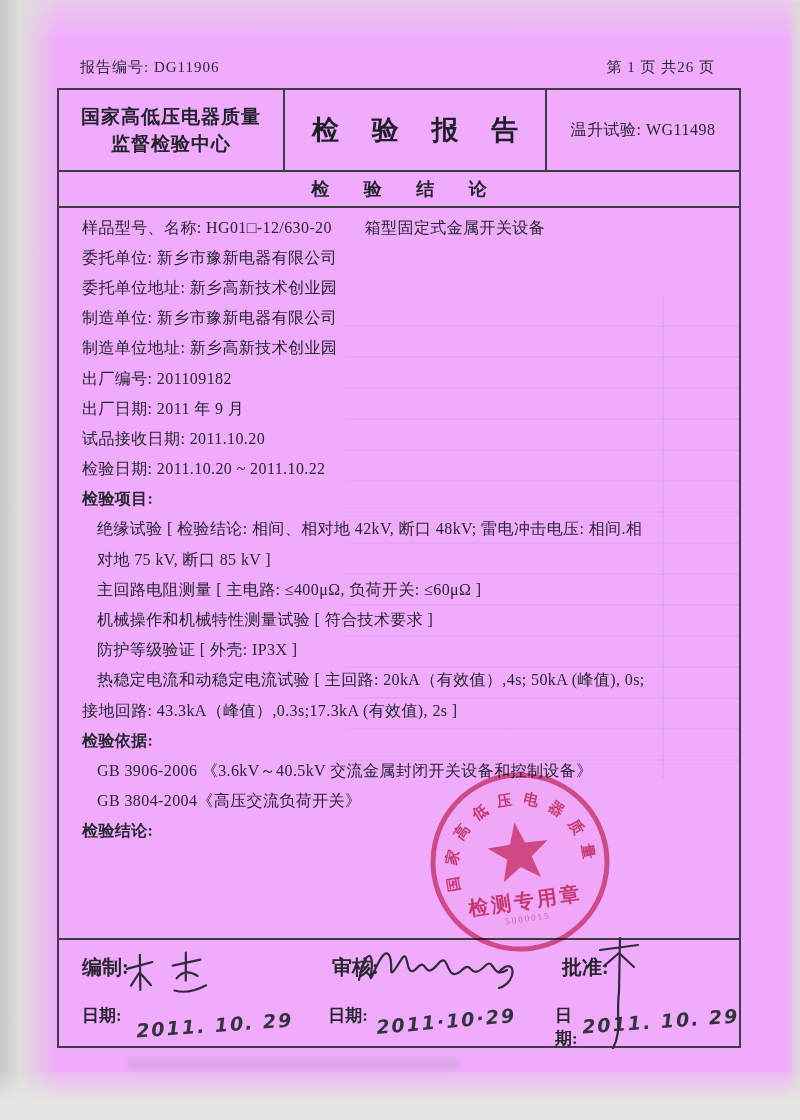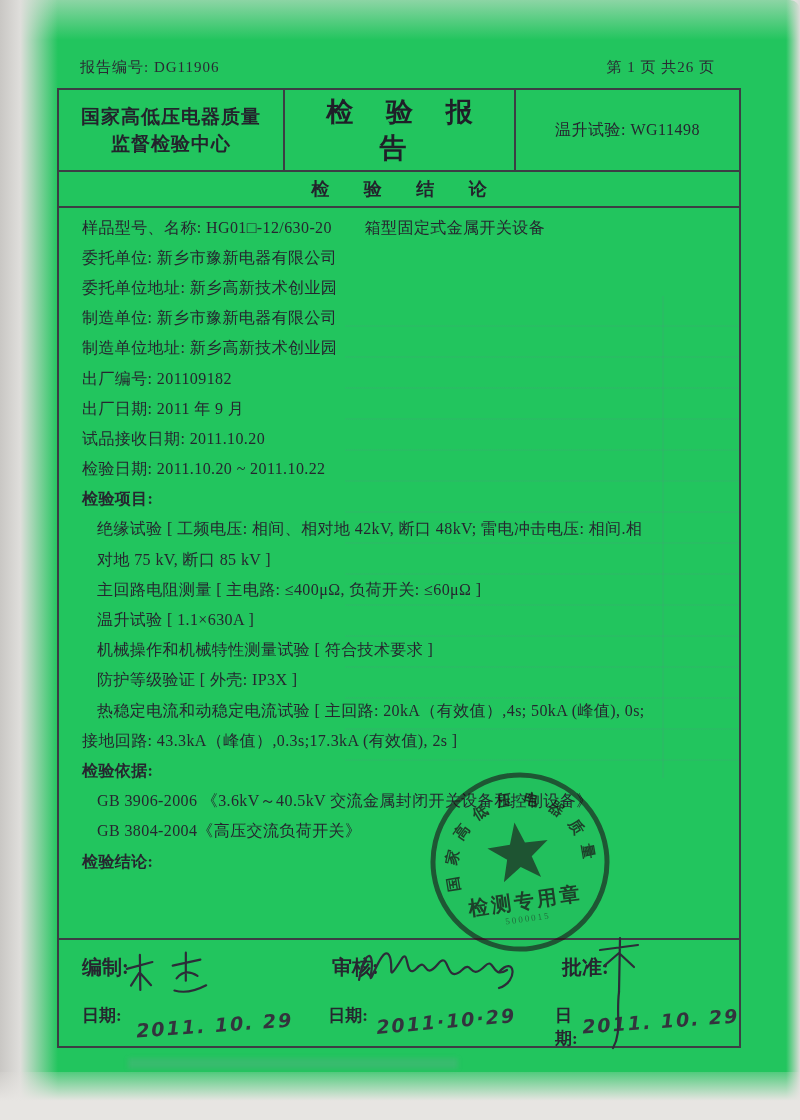--- a/index.html
+++ b/index.html
@@ -1,18 +1,18 @@
 <!DOCTYPE html>
 <html><head>
 <meta charset="utf-8">
 <style>
   html,body{margin:0;padding:0;}
   body{width:800px;height:1120px;position:relative;overflow:hidden;
        font-family:"Liberation Serif",serif;background:#f1f0ee;}
-  .paper{position:absolute;inset:0;background:#22c55e;border-radius:10px;}
+  .paper{position:absolute;inset:0;background:#f0abfc;border-radius:10px;}
   
   .edge-left{position:absolute;left:0;top:0;width:58px;height:1120px;
     background:linear-gradient(90deg,#c9c7c4 0,#dfdedb 35%,rgba(255,255,255,0) 100%);}
   .edge-bottom{position:absolute;left:0;top:1072px;width:800px;height:48px;
     background:linear-gradient(180deg,rgba(222,220,216,.25) 0,#e7e5e2 60%);}
   .edge-right{position:absolute;right:0;top:0;width:14px;height:1120px;
     background:linear-gradient(270deg,#dddcd9 0,rgba(255,255,255,0) 100%);}
   .edge-top{position:absolute;left:0;top:0;width:800px;height:40px;
     background:linear-gradient(180deg,rgba(228,226,223,.55) 0,rgba(255,255,255,0) 100%);}
 
@@ -31,21 +31,21 @@
   .meta .r{padding-right:26px;letter-spacing:1px;}
 
   .doc{position:absolute;left:57px;top:88px;width:684px;height:960px;
     border:2px solid #3c3e44;box-sizing:border-box;color:#26262f;}
 
   .hrow{display:flex;height:82px;border-bottom:2px solid #3c3e44;box-sizing:border-box;}
   .hcell{box-sizing:border-box;display:flex;flex-direction:column;justify-content:center;
     align-items:center;text-align:center;}
   .hc1{width:226px;border-right:2px solid #3c3e44;font-size:19px;line-height:27px;
     letter-spacing:1px;font-weight:600;color:#23232c;}
-  .hc2{width:231px;border-right:2px solid #3c3e44;font-size:27px;font-weight:700;
+  .hc2{width:262px;border-right:2px solid #3c3e44;font-size:27px;font-weight:700;
     letter-spacing:13px;text-indent:13px;color:#1f1f28;}
   .hc3{flex:1;font-size:16px;letter-spacing:.5px;white-space:nowrap;overflow:hidden;}
 
   .srow{height:36px;border-bottom:2px solid #3c3e44;box-sizing:border-box;
     display:flex;align-items:center;justify-content:center;font-size:18px;
     font-weight:700;letter-spacing:15px;text-indent:15px;color:#23232c;}
 
   .bodyarea{position:relative;height:730px;box-sizing:border-box;padding-top:5px;}
   .bline{height:30.2px;display:flex;align-items:center;padding-left:23px;
     font-size:16px;letter-spacing:.4px;color:#26262f;white-space:pre;}
@@ -116,24 +116,23 @@
       <div class="bline">样品型号、名称: HG01□-12/630-20　　箱型固定式金属开关设备</div>
       <div class="bline">委托单位: 新乡市豫新电器有限公司</div>
       <div class="bline">委托单位地址: 新乡高新技术创业园</div>
       <div class="bline">制造单位: 新乡市豫新电器有限公司</div>
       <div class="bline">制造单位地址: 新乡高新技术创业园</div>
       <div class="bline">出厂编号: 201109182</div>
       <div class="bline">出厂日期: 2011 年 9 月</div>
       <div class="bline">试品接收日期: 2011.10.20</div>
       <div class="bline">检验日期: 2011.10.20 ~ 2011.10.22</div>
       <div class="bline bold">检验项目:</div>
-      <div class="bline indent">绝缘试验 [ 工频电压: 相间、相对地 42kV, 断口 48kV; 雷电冲击电压: 相间.相</div>
+      <div class="bline indent">绝缘试验 [ 检验结论: 相间、相对地 42kV, 断口 48kV; 雷电冲击电压: 相间.相</div>
       <div class="bline indent">对地 75 kV, 断口 85 kV ]</div>
       <div class="bline indent">主回路电阻测量 [ 主电路: ≤400μΩ, 负荷开关: ≤60μΩ ]</div>
-      <div class="bline indent">温升试验 [ 1.1×630A ]</div>
       <div class="bline indent">机械操作和机械特性测量试验 [ 符合技术要求 ]</div>
       <div class="bline indent">防护等级验证 [ 外壳: IP3X ]</div>
       <div class="bline indent">热稳定电流和动稳定电流试验 [ 主回路: 20kA（有效值）,4s; 50kA (峰值), 0s;</div>
       <div class="bline">接地回路: 43.3kA（峰值）,0.3s;17.3kA (有效值), 2s ]</div>
       <div class="bline bold">检验依据:</div>
       <div class="bline indent">GB 3906-2006 《3.6kV～40.5kV 交流金属封闭开关设备和控制设备》</div>
       <div class="bline indent">GB 3804-2004《高压交流负荷开关》</div>
       <div class="bline bold">检验结论:</div>
     </div>
 

